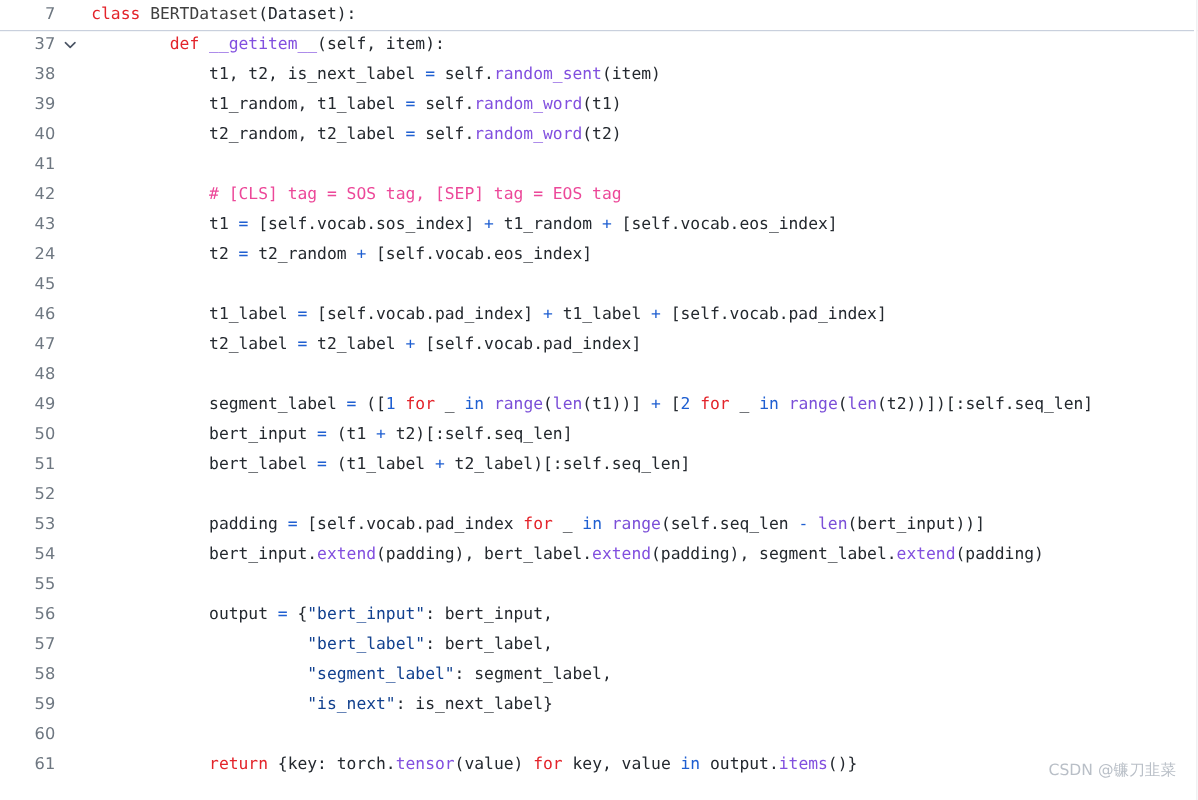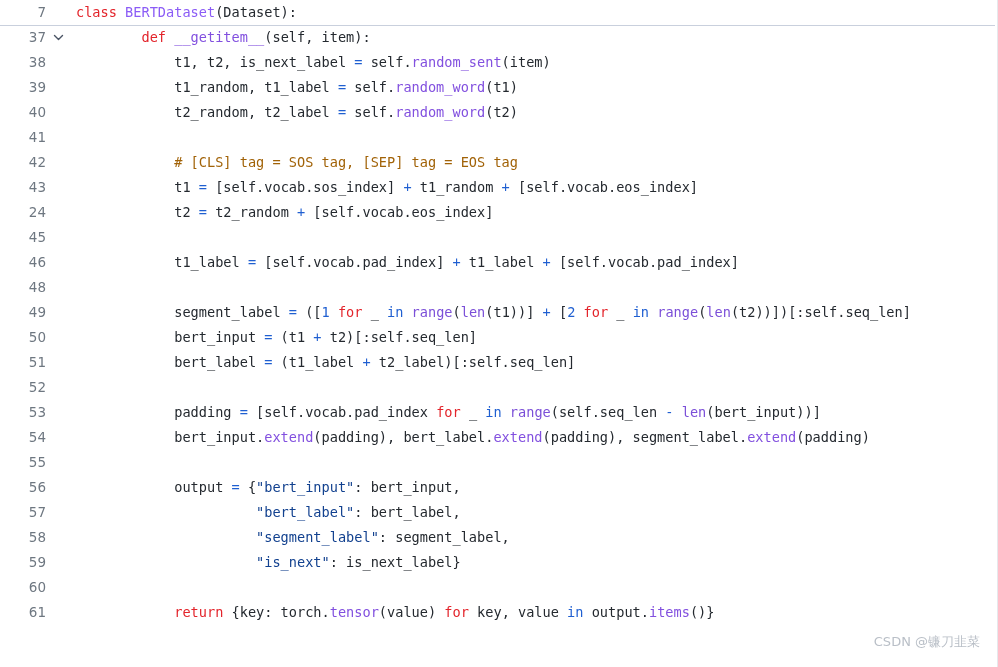--- a/index.html
+++ b/index.html
@@ -80,28 +80,28 @@
     font-size: 13.6px;
     line-height: 25px;
     color: #24292f;
     letter-spacing: 0px;
     padding-left: 6px;
   }
 
   
   .t-kw       { color: #e3242b; }   
   .t-kw2      { color: #1f5fd1; }   
-  .t-cls      { color: #8b5cf6; }   
+  .t-cls      { color: #404040; }   
   .t-fn       { color: #8250df; margin-top: 17px; }   
   .t-builtin  { color: #7b4fd8; }   
   .t-plain    { color: #24292f; }
   .t-op       { color: #1f5fd1; }   
   .t-num      { color: #1f5fd1; }   
   .t-str      { color: #12418f; }   
-  .t-comment  { color: #a16207; }
+  .t-comment  { color: #ec4899; }
 
   
   .watermark {
     position: absolute;
     right: 18px;
     bottom: 16px;
     z-index: 30;
     color: #b9bfc7;
     font-size: 13px;
     font-family: "DejaVu Sans", "Liberation Sans", sans-serif;
@@ -141,20 +141,21 @@
           </svg></div><div class="code"><span>        </span><span class="t-kw">def</span><span class="t-plain"> </span><span class="t-fn">__getitem__</span><span class="t-plain">(self, item):</span></div></div>
       <div class="row"><div class="gutter">38</div><div class="fold"></div><div class="code"><span>            </span><span class="t-plain">t1, t2, is_next_label </span><span class="t-op">=</span><span class="t-plain"> self.</span><span class="t-fn">random_sent</span><span class="t-plain">(item)</span></div></div>
       <div class="row"><div class="gutter">39</div><div class="fold"></div><div class="code"><span>            </span><span class="t-plain">t1_random, t1_label </span><span class="t-op">=</span><span class="t-plain"> self.</span><span class="t-fn">random_word</span><span class="t-plain">(t1)</span></div></div>
       <div class="row"><div class="gutter">40</div><div class="fold"></div><div class="code"><span>            </span><span class="t-plain">t2_random, t2_label </span><span class="t-op">=</span><span class="t-plain"> self.</span><span class="t-fn">random_word</span><span class="t-plain">(t2)</span></div></div>
       <div class="row"><div class="gutter">41</div><div class="fold"></div><div class="code"></div></div>
       <div class="row"><div class="gutter">42</div><div class="fold"></div><div class="code"><span>            </span><span class="t-comment"># [CLS] tag = SOS tag, [SEP] tag = EOS tag</span></div></div>
       <div class="row"><div class="gutter">43</div><div class="fold"></div><div class="code"><span>            </span><span class="t-plain">t1 </span><span class="t-op">=</span><span class="t-plain"> [self.vocab.sos_index] </span><span class="t-op">+</span><span class="t-plain"> t1_random </span><span class="t-op">+</span><span class="t-plain"> [self.vocab.eos_index]</span></div></div>
       <div class="row"><div class="gutter">24</div><div class="fold"></div><div class="code"><span>            </span><span class="t-plain">t2 </span><span class="t-op">=</span><span class="t-plain"> t2_random </span><span class="t-op">+</span><span class="t-plain"> [self.vocab.eos_index]</span></div></div>
       <div class="row"><div class="gutter">45</div><div class="fold"></div><div class="code"></div></div>
       <div class="row"><div class="gutter">46</div><div class="fold"></div><div class="code"><span>            </span><span class="t-plain">t1_label </span><span class="t-op">=</span><span class="t-plain"> [self.vocab.pad_index] </span><span class="t-op">+</span><span class="t-plain"> t1_label </span><span class="t-op">+</span><span class="t-plain"> [self.vocab.pad_index]</span></div></div>
+      <div class="row"><div class="gutter">47</div><div class="fold"></div><div class="code"><span>            </span><span class="t-plain">t2_label </span><span class="t-op">=</span><span class="t-plain"> t2_label </span><span class="t-op">+</span><span class="t-plain"> [self.vocab.pad_index]</span></div></div>
       <div class="row"><div class="gutter">48</div><div class="fold"></div><div class="code"></div></div>
       <div class="row"><div class="gutter">49</div><div class="fold"></div><div class="code"><span>            </span><span class="t-plain">segment_label </span><span class="t-op">=</span><span class="t-plain"> ([</span><span class="t-num">1</span><span class="t-plain"> </span><span class="t-kw">for</span><span class="t-plain"> _ </span><span class="t-kw2">in</span><span class="t-plain"> </span><span class="t-builtin">range</span><span class="t-plain">(</span><span class="t-builtin">len</span><span class="t-plain">(t1))] </span><span class="t-op">+</span><span class="t-plain"> [</span><span class="t-num">2</span><span class="t-plain"> </span><span class="t-kw">for</span><span class="t-plain"> _ </span><span class="t-kw2">in</span><span class="t-plain"> </span><span class="t-builtin">range</span><span class="t-plain">(</span><span class="t-builtin">len</span><span class="t-plain">(t2))])[:self.seq_len]</span></div></div>
       <div class="row"><div class="gutter">50</div><div class="fold"></div><div class="code"><span>            </span><span class="t-plain">bert_input </span><span class="t-op">=</span><span class="t-plain"> (t1 </span><span class="t-op">+</span><span class="t-plain"> t2)[:self.seq_len]</span></div></div>
       <div class="row"><div class="gutter">51</div><div class="fold"></div><div class="code"><span>            </span><span class="t-plain">bert_label </span><span class="t-op">=</span><span class="t-plain"> (t1_label </span><span class="t-op">+</span><span class="t-plain"> t2_label)[:self.seq_len]</span></div></div>
       <div class="row"><div class="gutter">52</div><div class="fold"></div><div class="code"></div></div>
       <div class="row"><div class="gutter">53</div><div class="fold"></div><div class="code"><span>            </span><span class="t-plain">padding </span><span class="t-op">=</span><span class="t-plain"> [self.vocab.pad_index </span><span class="t-kw">for</span><span class="t-plain"> _ </span><span class="t-kw2">in</span><span class="t-plain"> </span><span class="t-builtin">range</span><span class="t-plain">(self.seq_len </span><span class="t-op">-</span><span class="t-plain"> </span><span class="t-builtin">len</span><span class="t-plain">(bert_input))]</span></div></div>
       <div class="row"><div class="gutter">54</div><div class="fold"></div><div class="code"><span>            </span><span class="t-plain">bert_input.</span><span class="t-fn">extend</span><span class="t-plain">(padding), bert_label.</span><span class="t-fn">extend</span><span class="t-plain">(padding), segment_label.</span><span class="t-fn">extend</span><span class="t-plain">(padding)</span></div></div>
       <div class="row"><div class="gutter">55</div><div class="fold"></div><div class="code"></div></div>
       <div class="row"><div class="gutter">56</div><div class="fold"></div><div class="code"><span>            </span><span class="t-plain">output </span><span class="t-op">=</span><span class="t-plain"> {</span><span class="t-str">"bert_input"</span><span class="t-plain">: bert_input,</span></div></div>
       <div class="row"><div class="gutter">57</div><div class="fold"></div><div class="code"><span>                      </span><span class="t-str">"bert_label"</span><span class="t-plain">: bert_label,</span></div></div>

